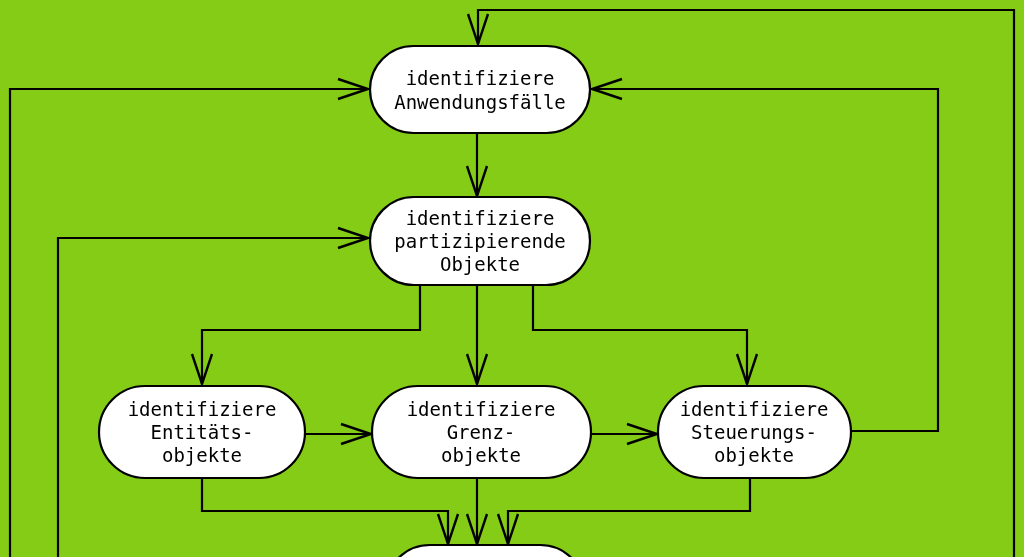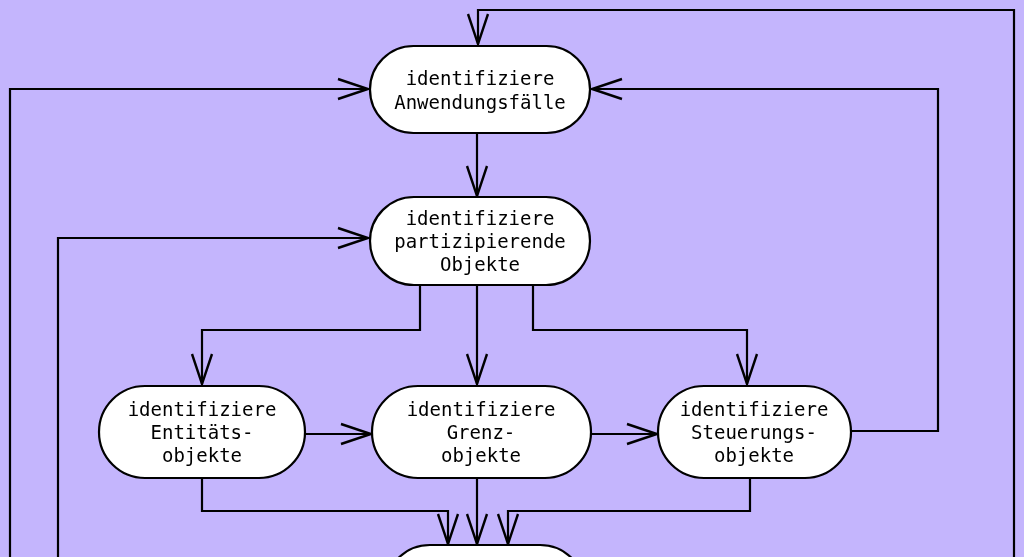--- a/index.html
+++ b/index.html
@@ -10,21 +10,21 @@
   body {
     width: 1024px;
     height: 557px;
     overflow: hidden;
     font-family: "DejaVu Sans Mono", monospace;
   }
   #diagram-root {
     position: relative;
     width: 1024px;
     height: 557px;
-    background: #c4b5fd;
+    background: #84cc16;
   }
   svg.flow {
     display: block;
     width: 1024px;
     height: 557px;
   }
   .node-shape {
     fill: #ffffff;
     stroke: #000000;
     stroke-width: 2.2;

